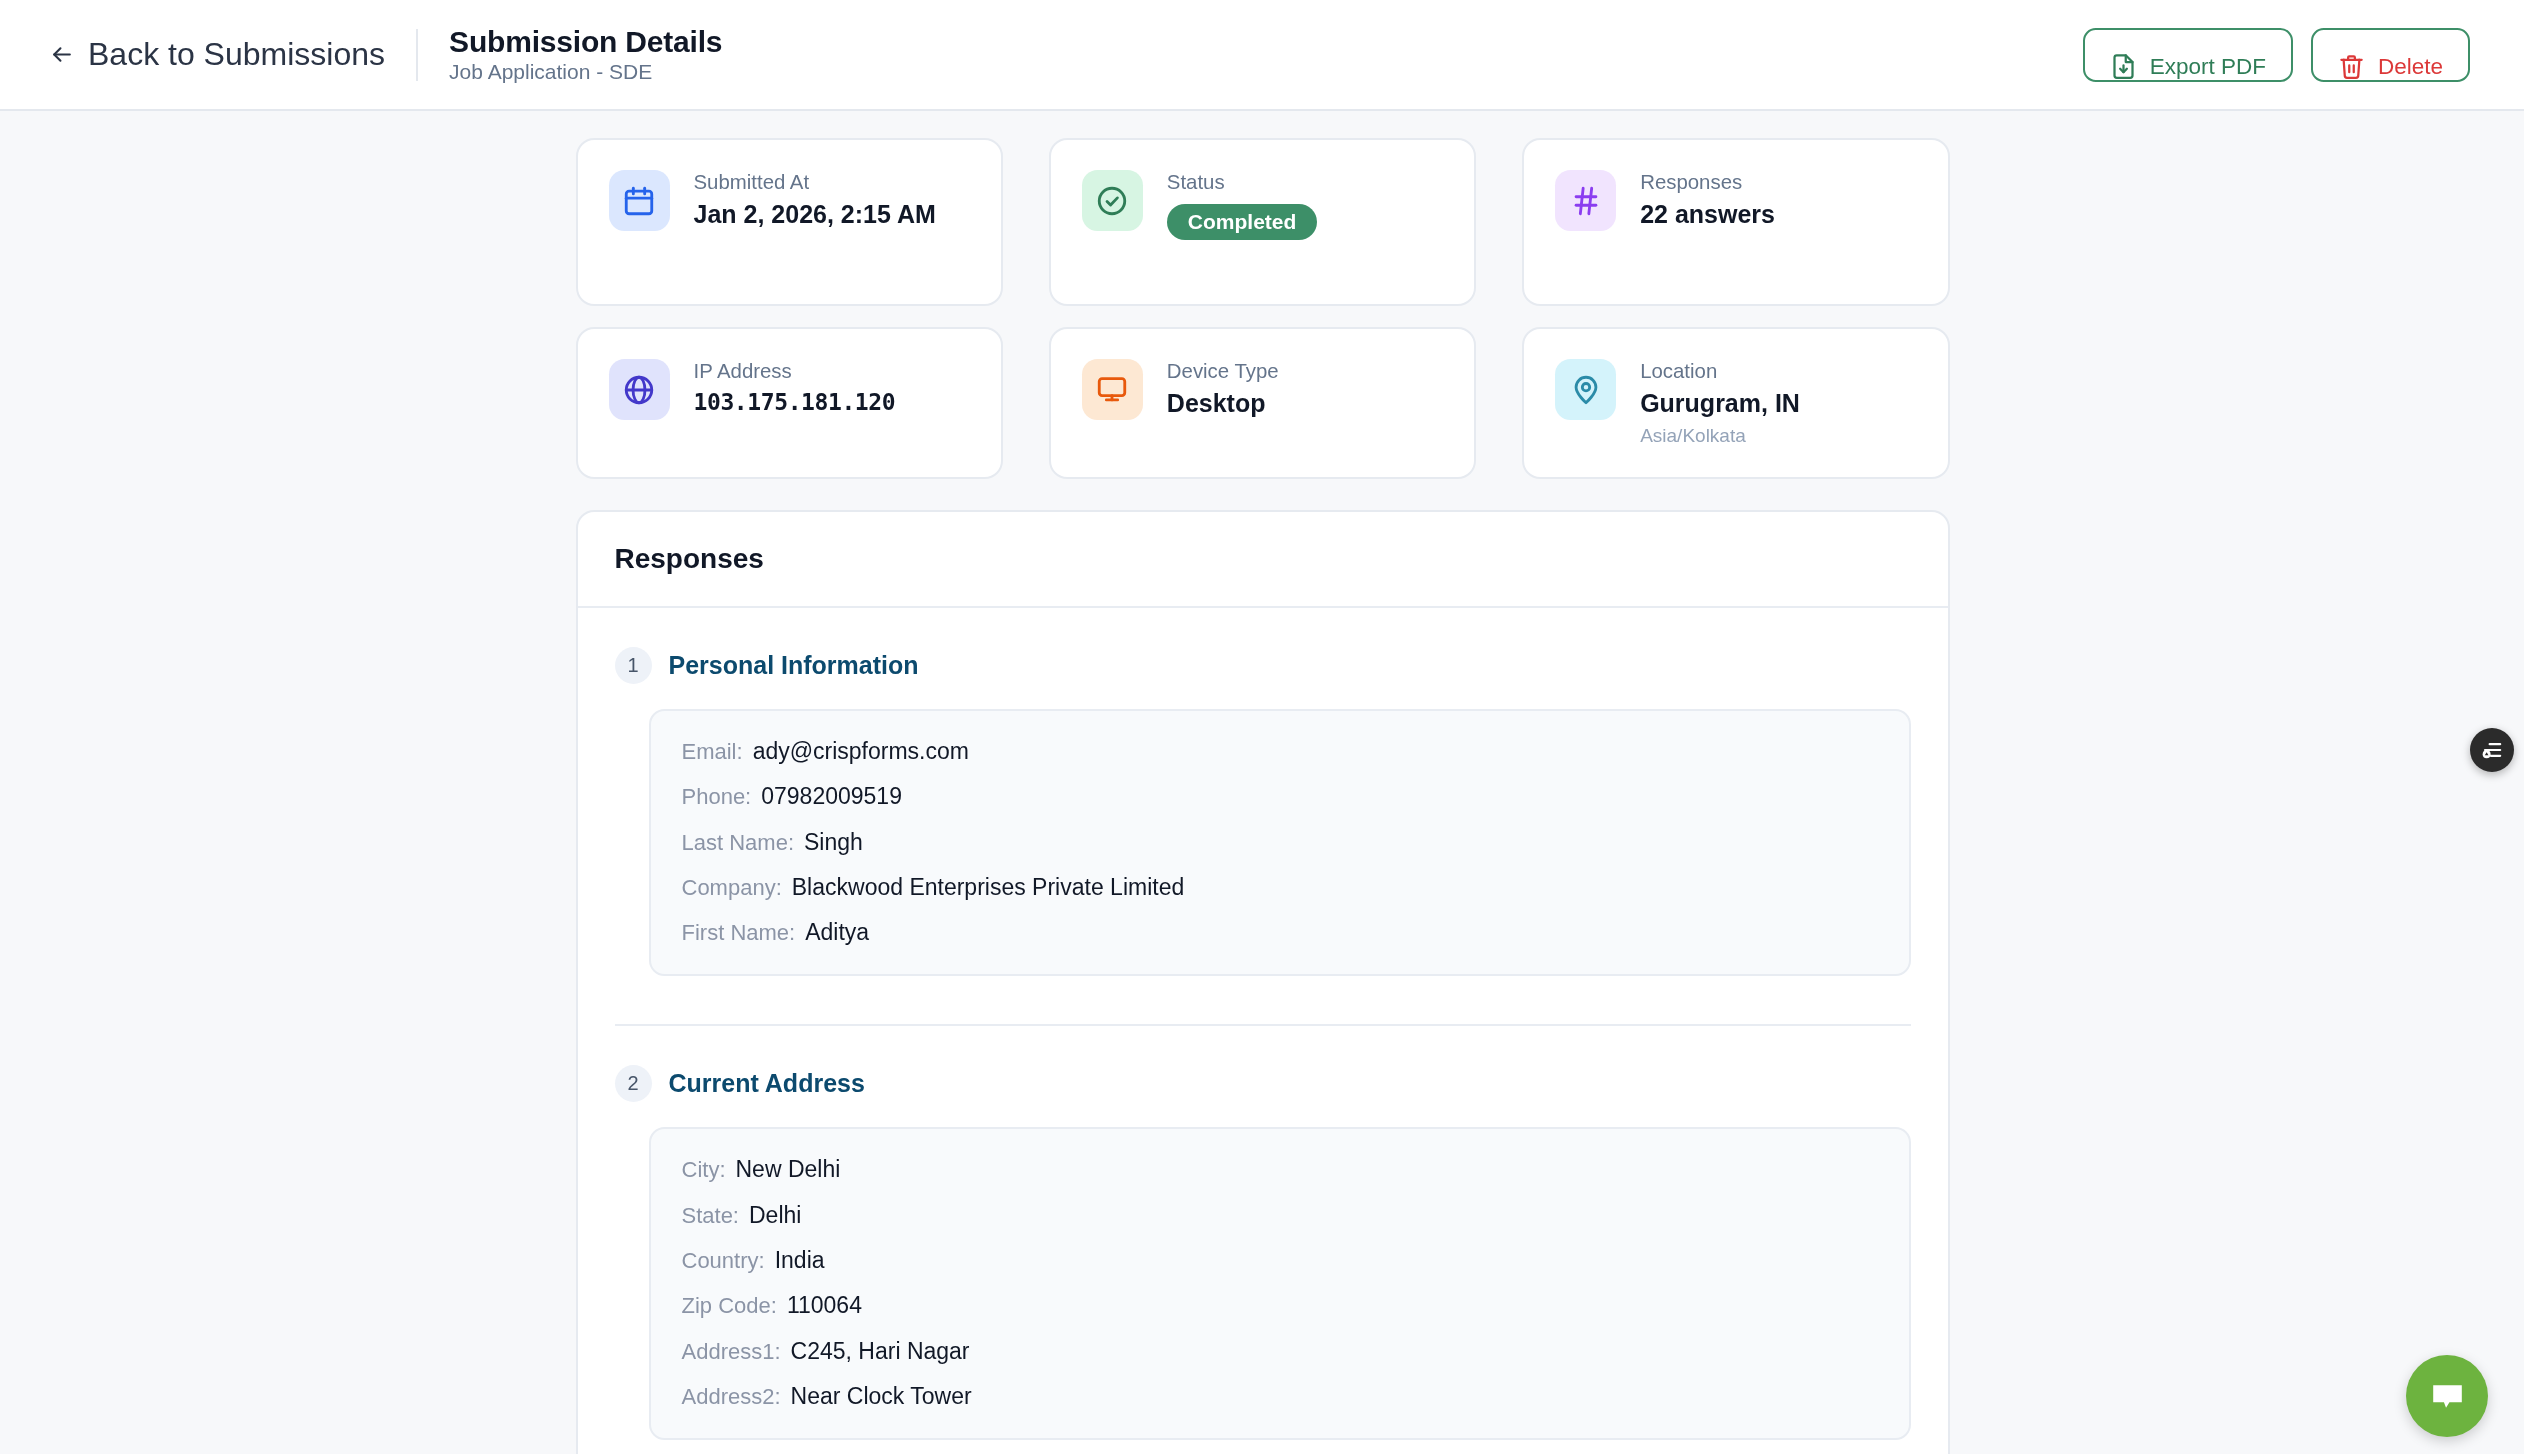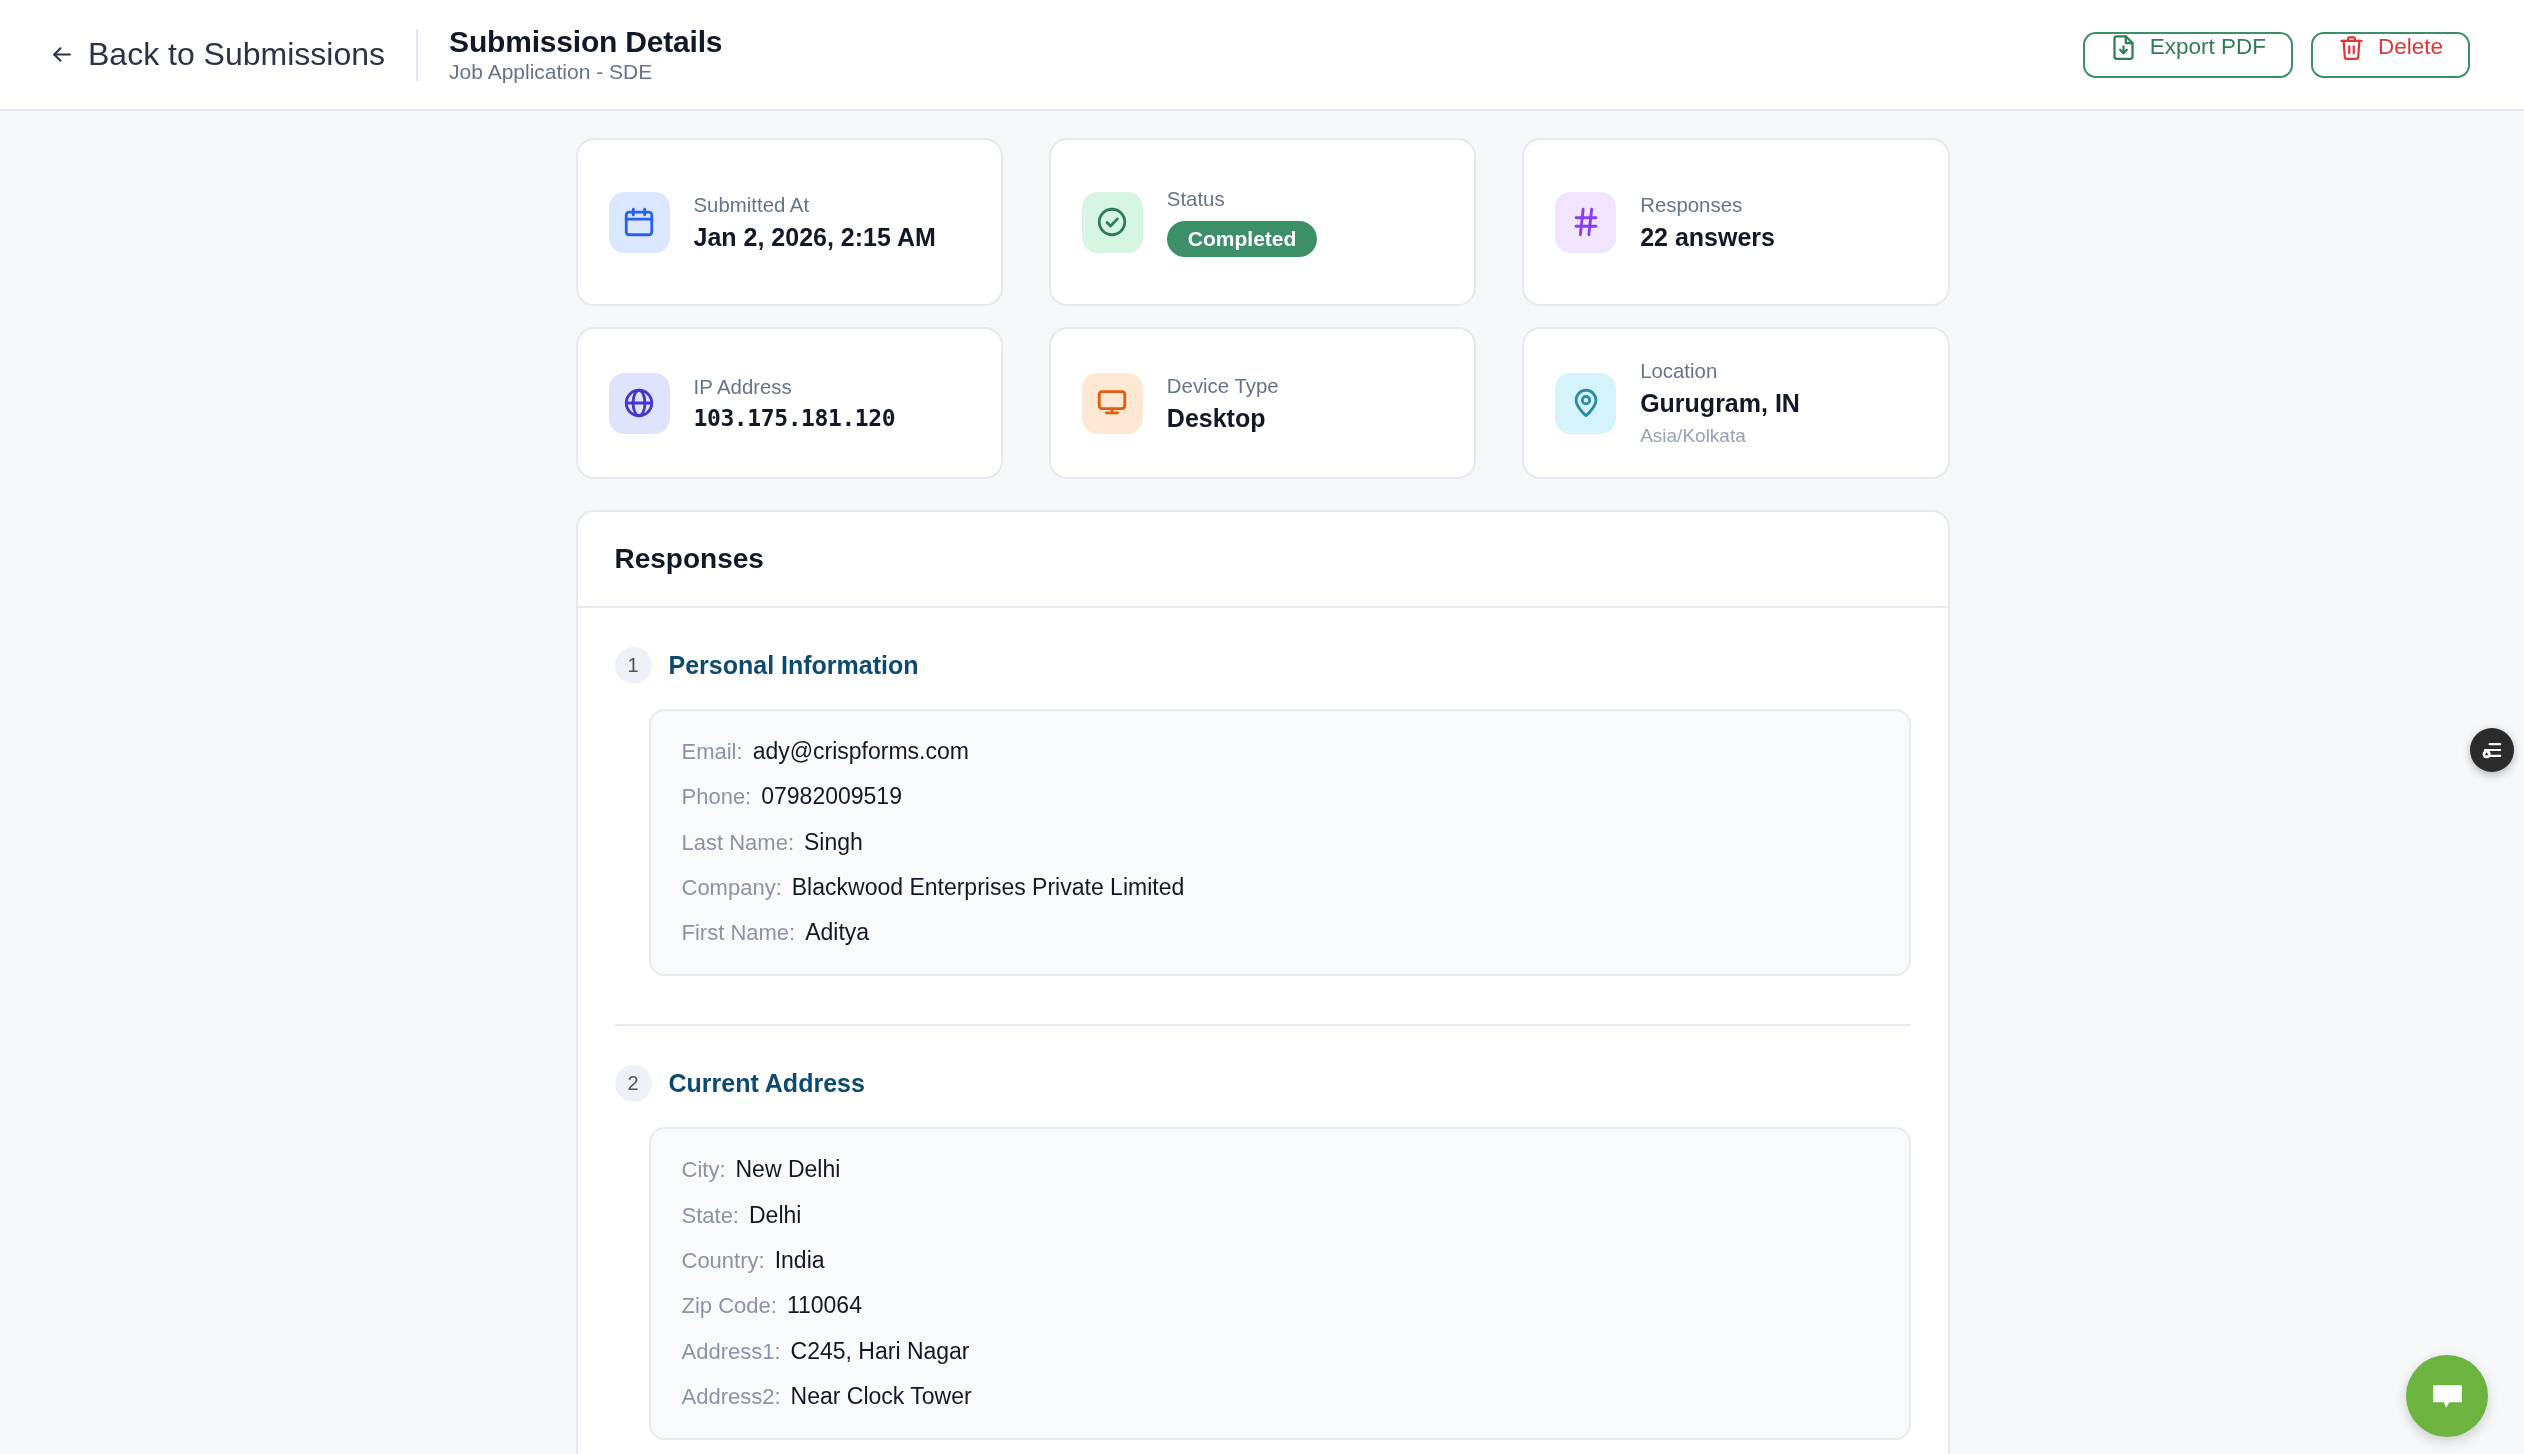--- a/index.html
+++ b/index.html
@@ -30,22 +30,22 @@
   .back-arrow{ width:25px;height:25px;display:block; }
   .vdivider{
     width:2.1px;height:52px;background:#e4e8ee;
     margin:0 31px 0 31px;
   }
   .title-wrap{ display:flex;flex-direction:column;gap:4.2px; }
   .page-title{ font-size:30px;font-weight:bold;color:#111827;letter-spacing:-0.2px;line-height:1.05; }
   .page-sub{ font-size:21px;color:#64748b;line-height:1.05; }
   .topbar-actions{ margin-left:auto;display:flex;gap:18.3px;align-items:center; }
   .btn{
-    display:flex;align-items:flex-start;gap:12.7px;
-    height:46px;padding:0 25px;
+    display:flex;align-items:flex-end;gap:12.7px;
+    height:54px;padding:0 25px;
     border-radius:12.7px;
     border:2.1px solid #3d8f68;
     background:#ffffff;
     font-size:22.5px;
     cursor:pointer;
     white-space:nowrap;
   }
   .btn-export{ color:#2f7d57; }
   .btn-delete{ color:#dc3838; }
   .btn svg{ width:27px;height:27px;display:block; }
@@ -68,21 +68,21 @@
     grid-template-columns:repeat(3,1fr);
     gap:46px;
     margin-bottom:21px;
   }
   .card{
     background:#ffffff;
     border:2.1px solid #e6eaf0;
     border-radius:18.3px;
     padding:30px 31px;
     display:flex;
-    align-items:center;
+    align-items:flex-start;
     gap:24px;
   }
   .card.tall{ min-height:168px; }
   .card.short{ min-height:138px; }
   .icon-tile{
     width:61px;height:61px;min-width:61px;
     border-radius:15.5px;
     display:flex;align-items:center;justify-content:center;
   }
   .icon-tile svg{ width:34px;height:34px;display:block; }

